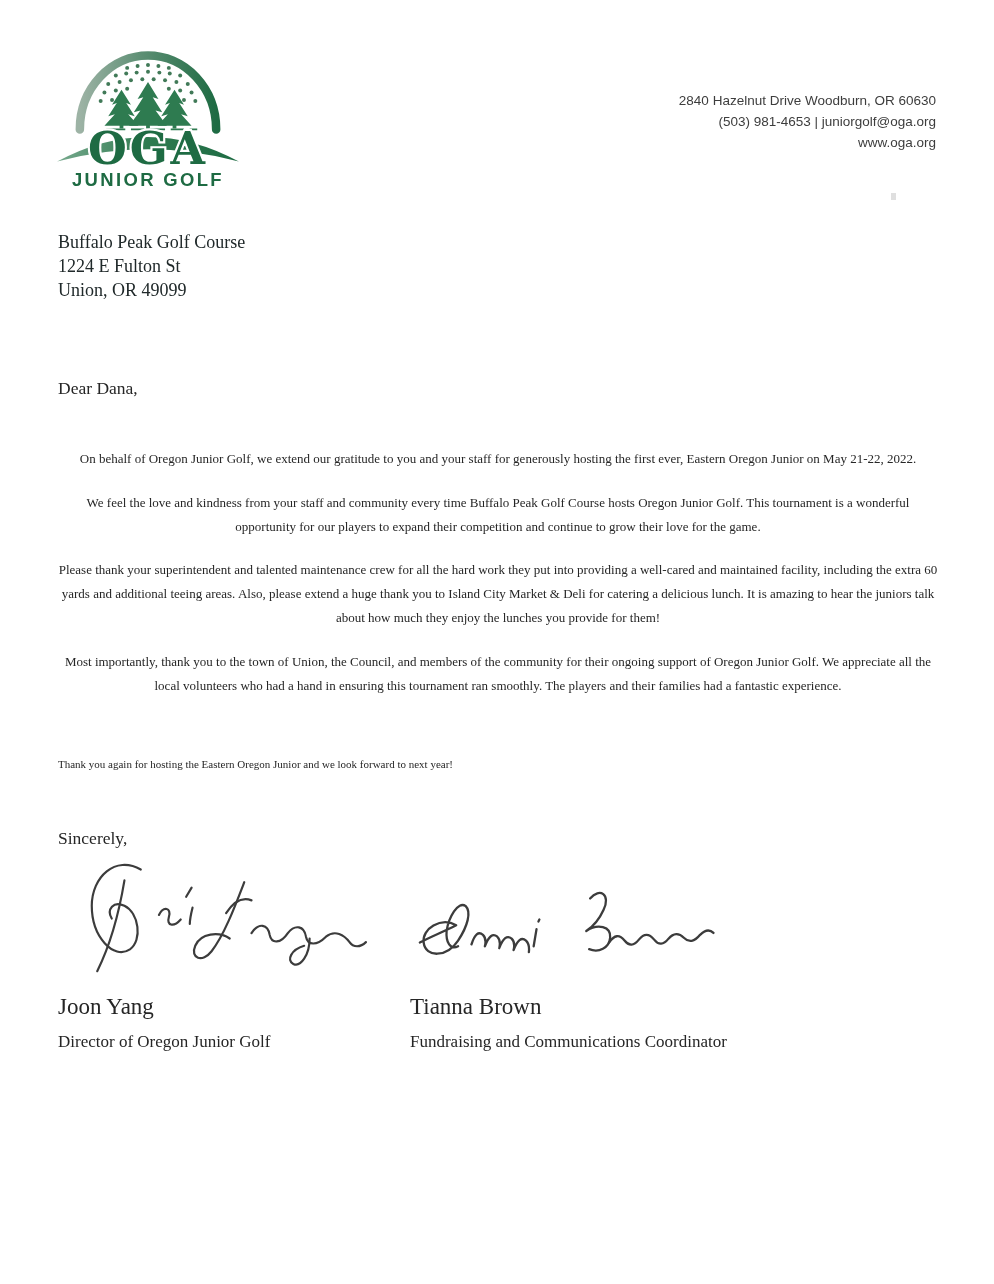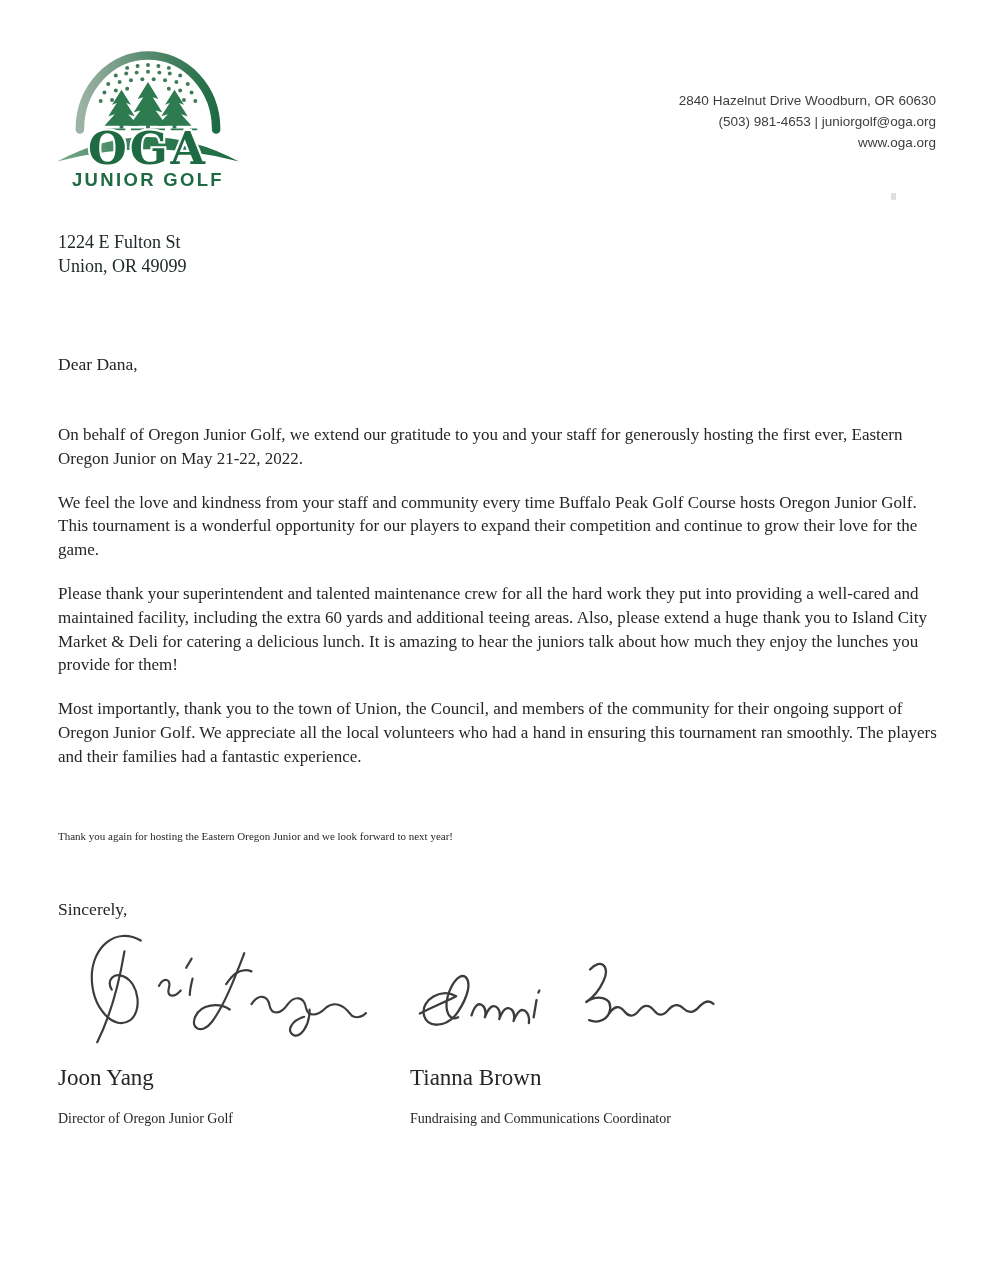--- a/index.html
+++ b/index.html
@@ -36,35 +36,35 @@
   .recipient{
     margin:42px 0 0 58px;
     font-size:18px;
     line-height:24px;
     color:#20292a;
   }
   .salutation{margin:76px 0 0 58px;font-size:17.5px;}
   .body-text{margin:0 56px 0 58px;}
   .body-text p{
     margin:20px 0 0 0;
-    font-size:17px;
+    font-size:13px;
     line-height:23.8px;
-    text-align:left;
+    text-align:center;
   }
   .body-text p.first{margin-top:48px;}
   .closing-line{margin:56px 56px 0 58px;font-size:11px;line-height:23.8px;}
   .valediction{margin:51px 0 0 58px;font-size:17.5px;}
   
   .sig-grid{display:flex;margin:6px 0 0 58px;}
   .sig-col-left{width:352px;}
   .sig-col-right{flex:1;}
   .sig-left-svg{margin-left:14px;display:block;}
   .sig-right-svg{margin-top:32px;display:block;}
   .sig-name{font-size:23px;margin-top:19px;}
-  .sig-title{font-size:14px;margin-top:20px;}
+  .sig-title{font-size:17px;margin-top:12px;}
   .names-row,.titles-row{display:flex;margin-left:58px;}
   .names-row > div:first-child,.titles-row > div:first-child{width:352px;}
   .sig-stroke{fill:none;stroke:#3c3c3c;stroke-width:2.4;stroke-linecap:round;stroke-linejoin:round;}
 </style>
 </head>
 <body>
 
 <div class="page">
 
   <div class="header">
@@ -146,20 +146,21 @@
     <div class="header-contact">
       <div>2840 Hazelnut Drive Woodburn, OR 60630</div>
       <div>(503) 981-4653 | juniorgolf@oga.org</div>
       <div>www.oga.org</div>
     </div>
   </div>
 
   <div class="scan-artifact"></div>
 
   <div class="recipient">
+    <div>Buffalo Peak Golf Course</div>
     <div>1224 E Fulton St</div>
     <div>Union, OR 49099</div>
   </div>
 
   <div class="salutation">Dear Dana,</div>
 
   <div class="body-text">
     <p class="first">On behalf of Oregon Junior Golf, we extend our gratitude to you and your staff for generously hosting the first ever, Eastern Oregon Junior on May 21-22, 2022.</p>
     <p>We feel the love and kindness from your staff and community every time Buffalo Peak Golf Course hosts Oregon Junior Golf. This tournament is a wonderful opportunity for our players to expand their competition and continue to grow their love for the game.</p>
     <p>Please thank your superintendent and talented maintenance crew for all the hard work they put into providing a well-cared and maintained facility, including the extra 60 yards and additional teeing areas. Also, please extend a huge thank you to Island City Market &amp; Deli for catering a delicious lunch. It is amazing to hear the juniors talk about how much they enjoy the lunches you provide for them!</p>

